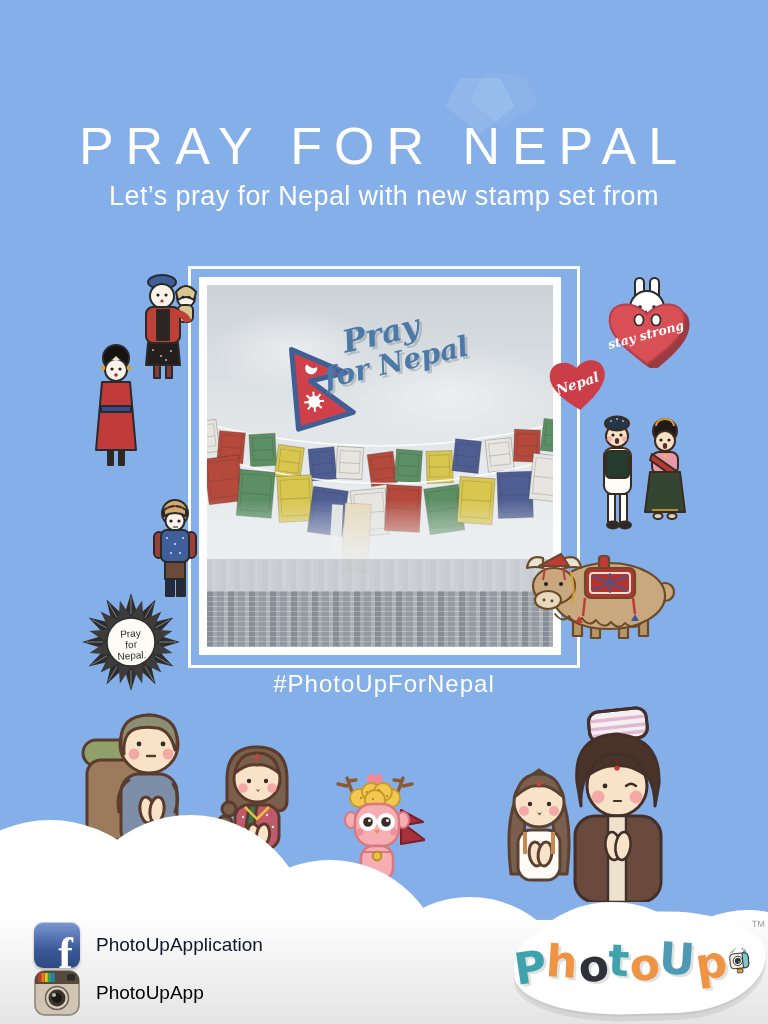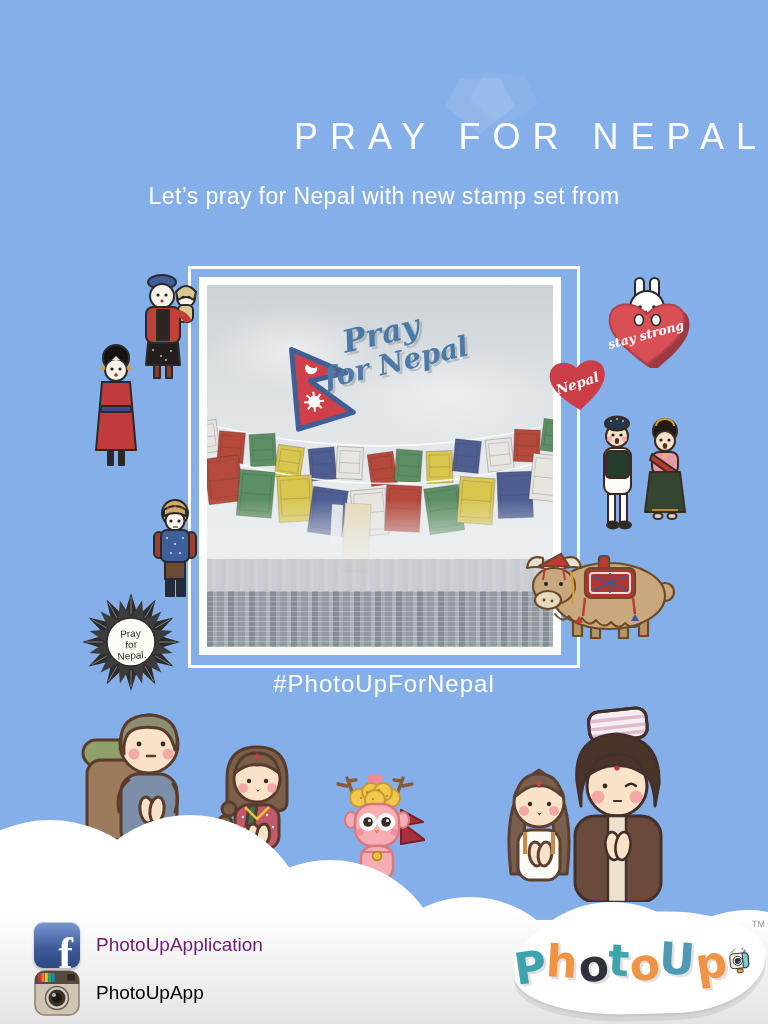--- a/index.html
+++ b/index.html
@@ -1,23 +1,23 @@
 <!DOCTYPE html>
 <html><head>
 <meta charset="utf-8">
 <style>
   html,body{margin:0;padding:0;background:#555;}
   #page{position:relative;width:768px;height:1024px;margin:0 auto;background:#85AFE8;
         overflow:hidden;font-family:"Liberation Sans",sans-serif;}
   .abs{position:absolute;}
 
   
-  .title{left:0;right:0;top:116px;text-align:right;color:#fff;font-size:36px;
+  .title{left:0;right:0;top:116px;text-align:center;color:#fff;font-size:52px;
          font-weight:400;letter-spacing:12px;}
-  .subtitle{left:0;right:0;top:179px;text-align:center;color:#fff;font-size:23px;
+  .subtitle{left:0;right:0;top:179px;text-align:center;color:#fff;font-size:27px;
             line-height:34px;font-weight:400;letter-spacing:.4px;}
 
   
   .photo-outline{left:188px;top:266px;width:386px;height:396px;border:3px solid rgba(255,255,255,.96);}
   .photo-mat{left:199px;top:277px;width:362px;height:378px;background:#fff;box-sizing:border-box;padding:8px;}
   .photo{position:relative;width:100%;height:100%;overflow:hidden;
          background:
            radial-gradient(120px 60px at 25% 18%,rgba(255,255,255,.5),rgba(255,255,255,0) 70%),
            radial-gradient(160px 70px at 70% 30%,rgba(255,255,255,.45),rgba(255,255,255,0) 70%),
            linear-gradient(180deg,#ccd2d7 0%,#dde2e5 30%,#e8ebed 55%,#eef0f1 100%);}
@@ -51,21 +51,21 @@
   .soc-row{display:flex;align-items:center;gap:16px;cursor:pointer;}
   .fb-row{left:34px;top:922px;}
   .ig-row{left:34px;top:970px;}
   .fb-icon{width:46px;height:46px;border-radius:9px;position:relative;
      background:linear-gradient(180deg,#7b98d2 0%,#4useless 0) ;
      background:linear-gradient(180deg,#7b98d2 0%,#3b5998 60%,#2f4a80 100%);
      box-shadow:inset 0 1px 0 rgba(255,255,255,.5),0 2px 3px rgba(0,0,0,.25);}
   .fb-icon span{position:absolute;right:7px;bottom:-11px;color:#fff;font-size:44px;font-weight:bold;
      font-family:"Liberation Serif",serif;}
   .soc-label{font-size:19px;}
-  .fb-label{color:#701a75;}
+  .fb-label{color:#0f172a;}
   .ig-label{color:#000000;}
 
   .logo{left:514px;top:912px;width:252px;height:102px;background:#fff;
         border-radius:48% 52% 45% 55% / 62% 55% 68% 50%;transform:rotate(-1.5deg);
         box-shadow:0 7px 0 rgba(0,0,0,.07),0 2px 2px rgba(0,0,0,.08);
         display:flex;align-items:center;justify-content:center;gap:2px;}
   .logo-word{display:flex;align-items:center;}
   .logo-ch{font-family:"DejaVu Sans",sans-serif;font-weight:bold;font-size:44px;line-height:1;
         text-shadow:2.5px 2.5px 0 rgba(0,0,0,.12);display:inline-block;}
   .logo-ch:nth-child(odd){transform:rotate(-7deg) translateY(2px);}

